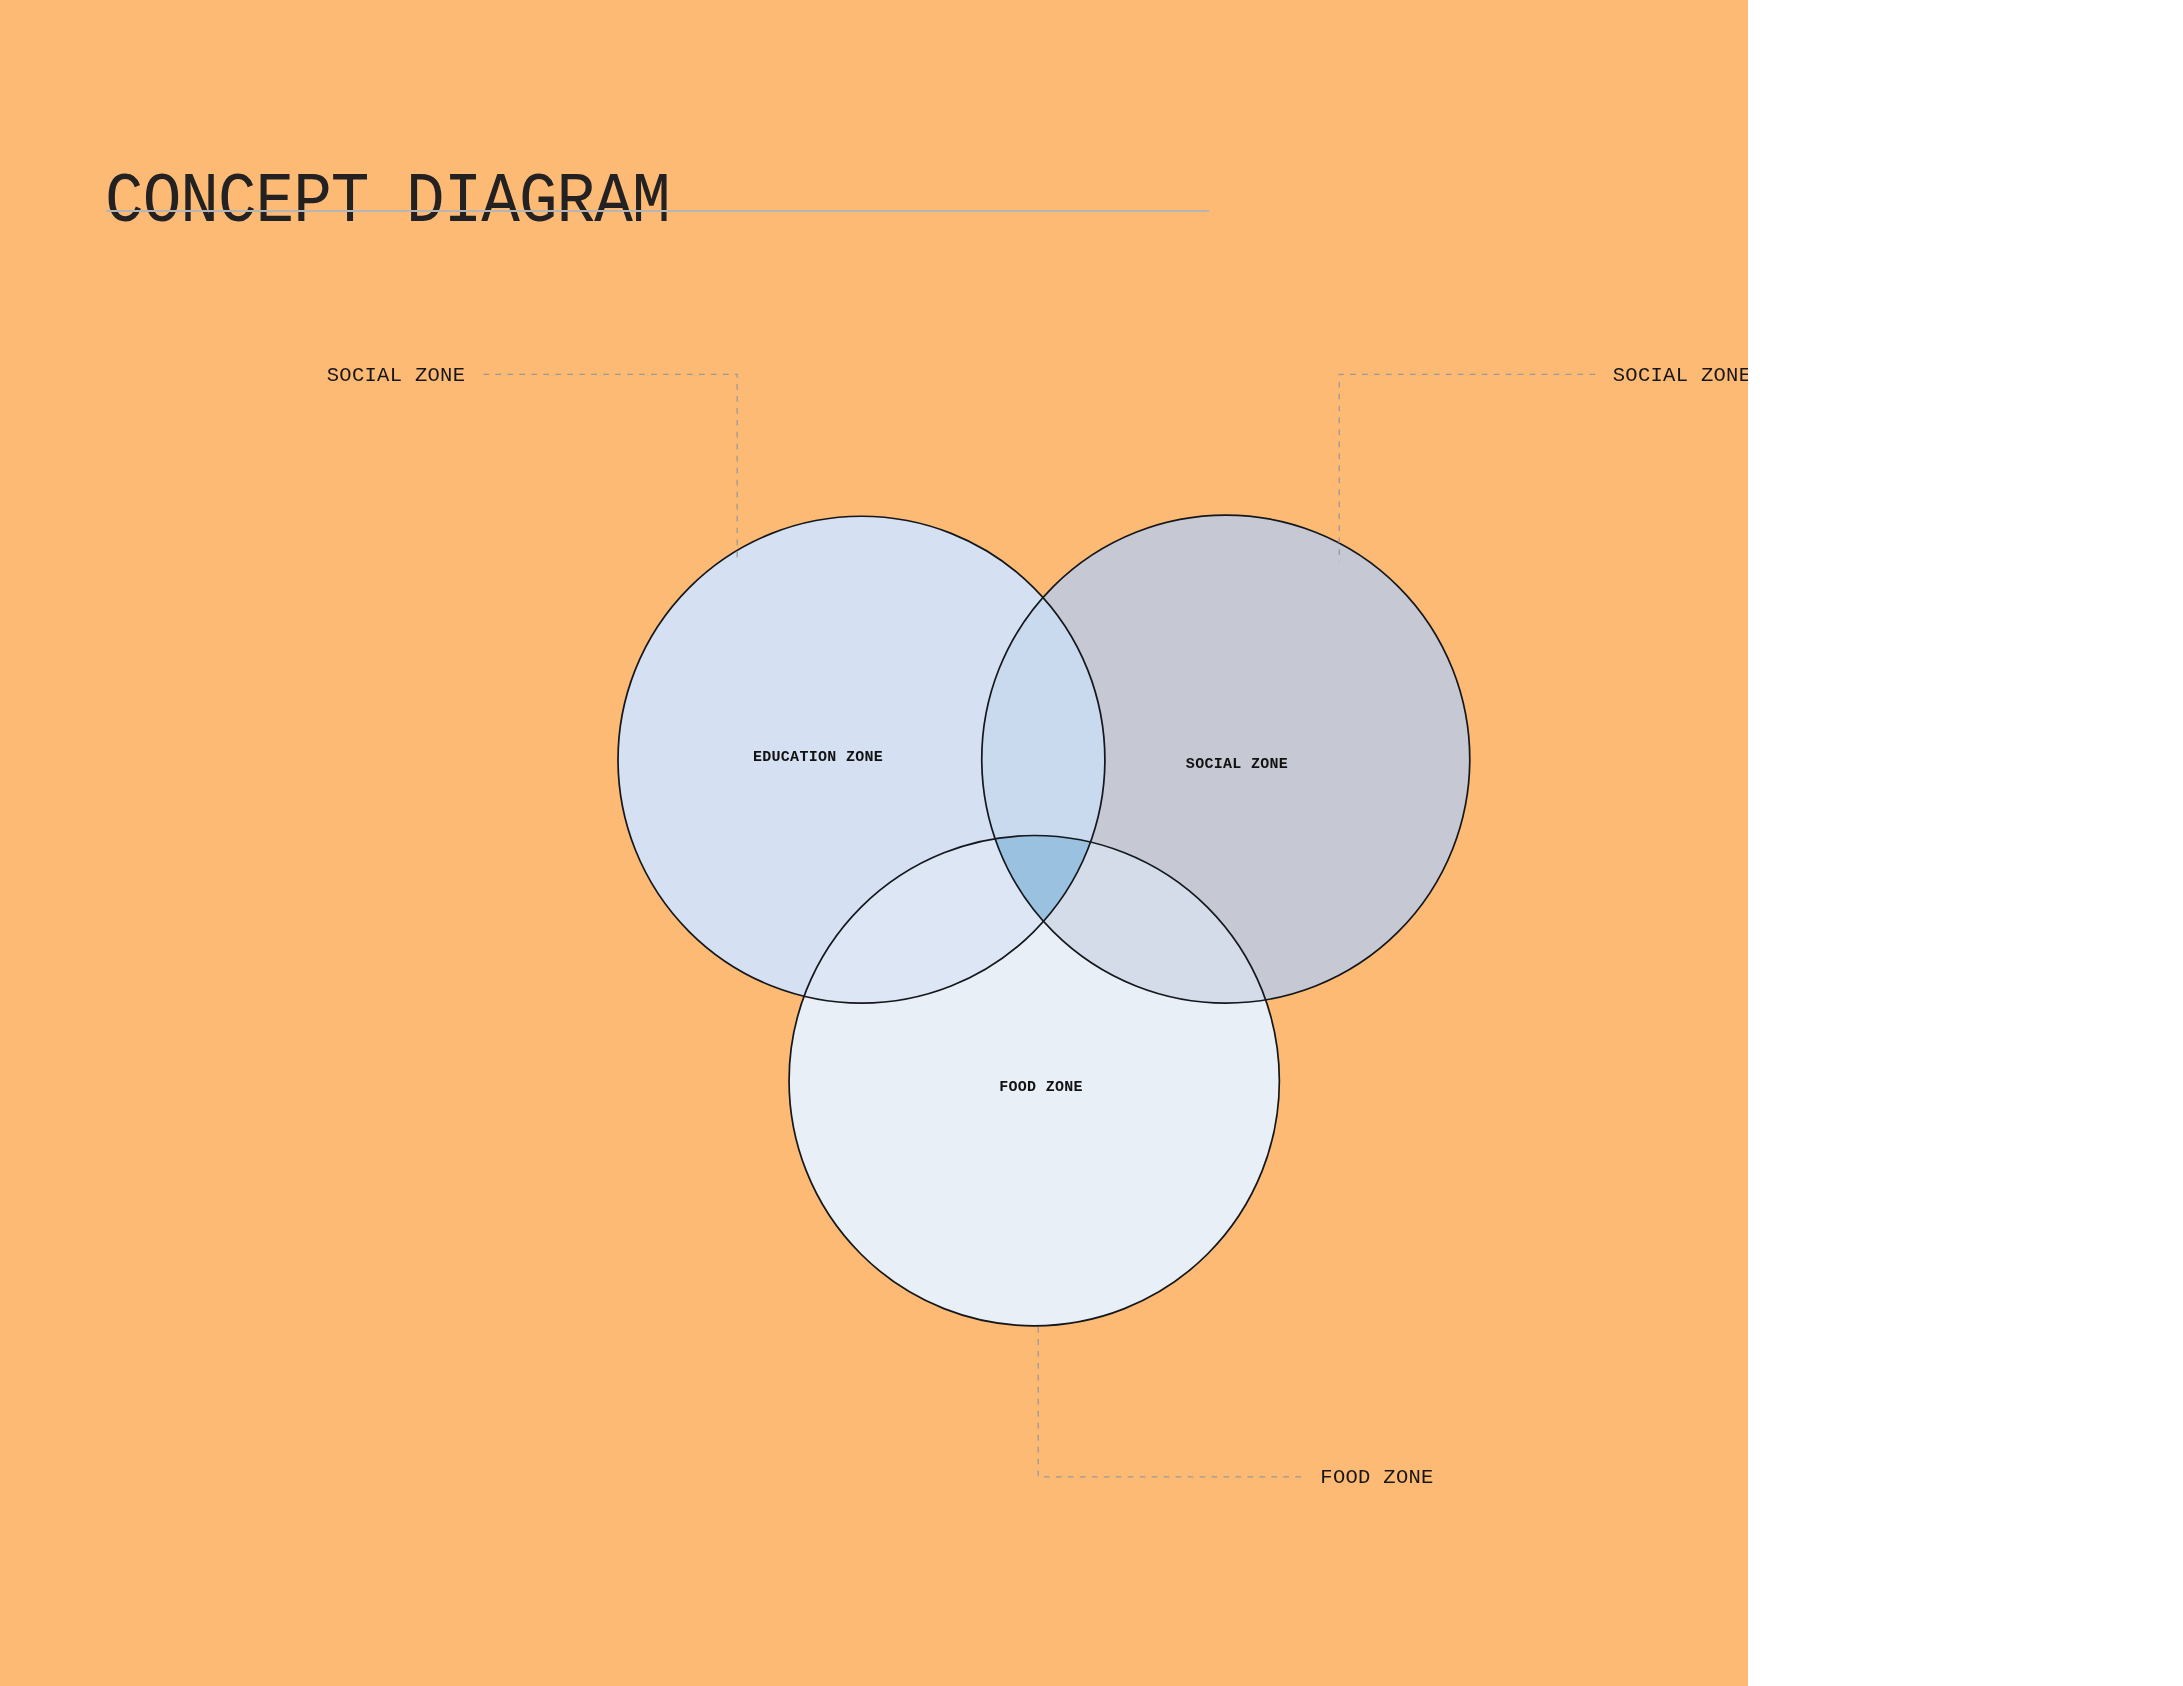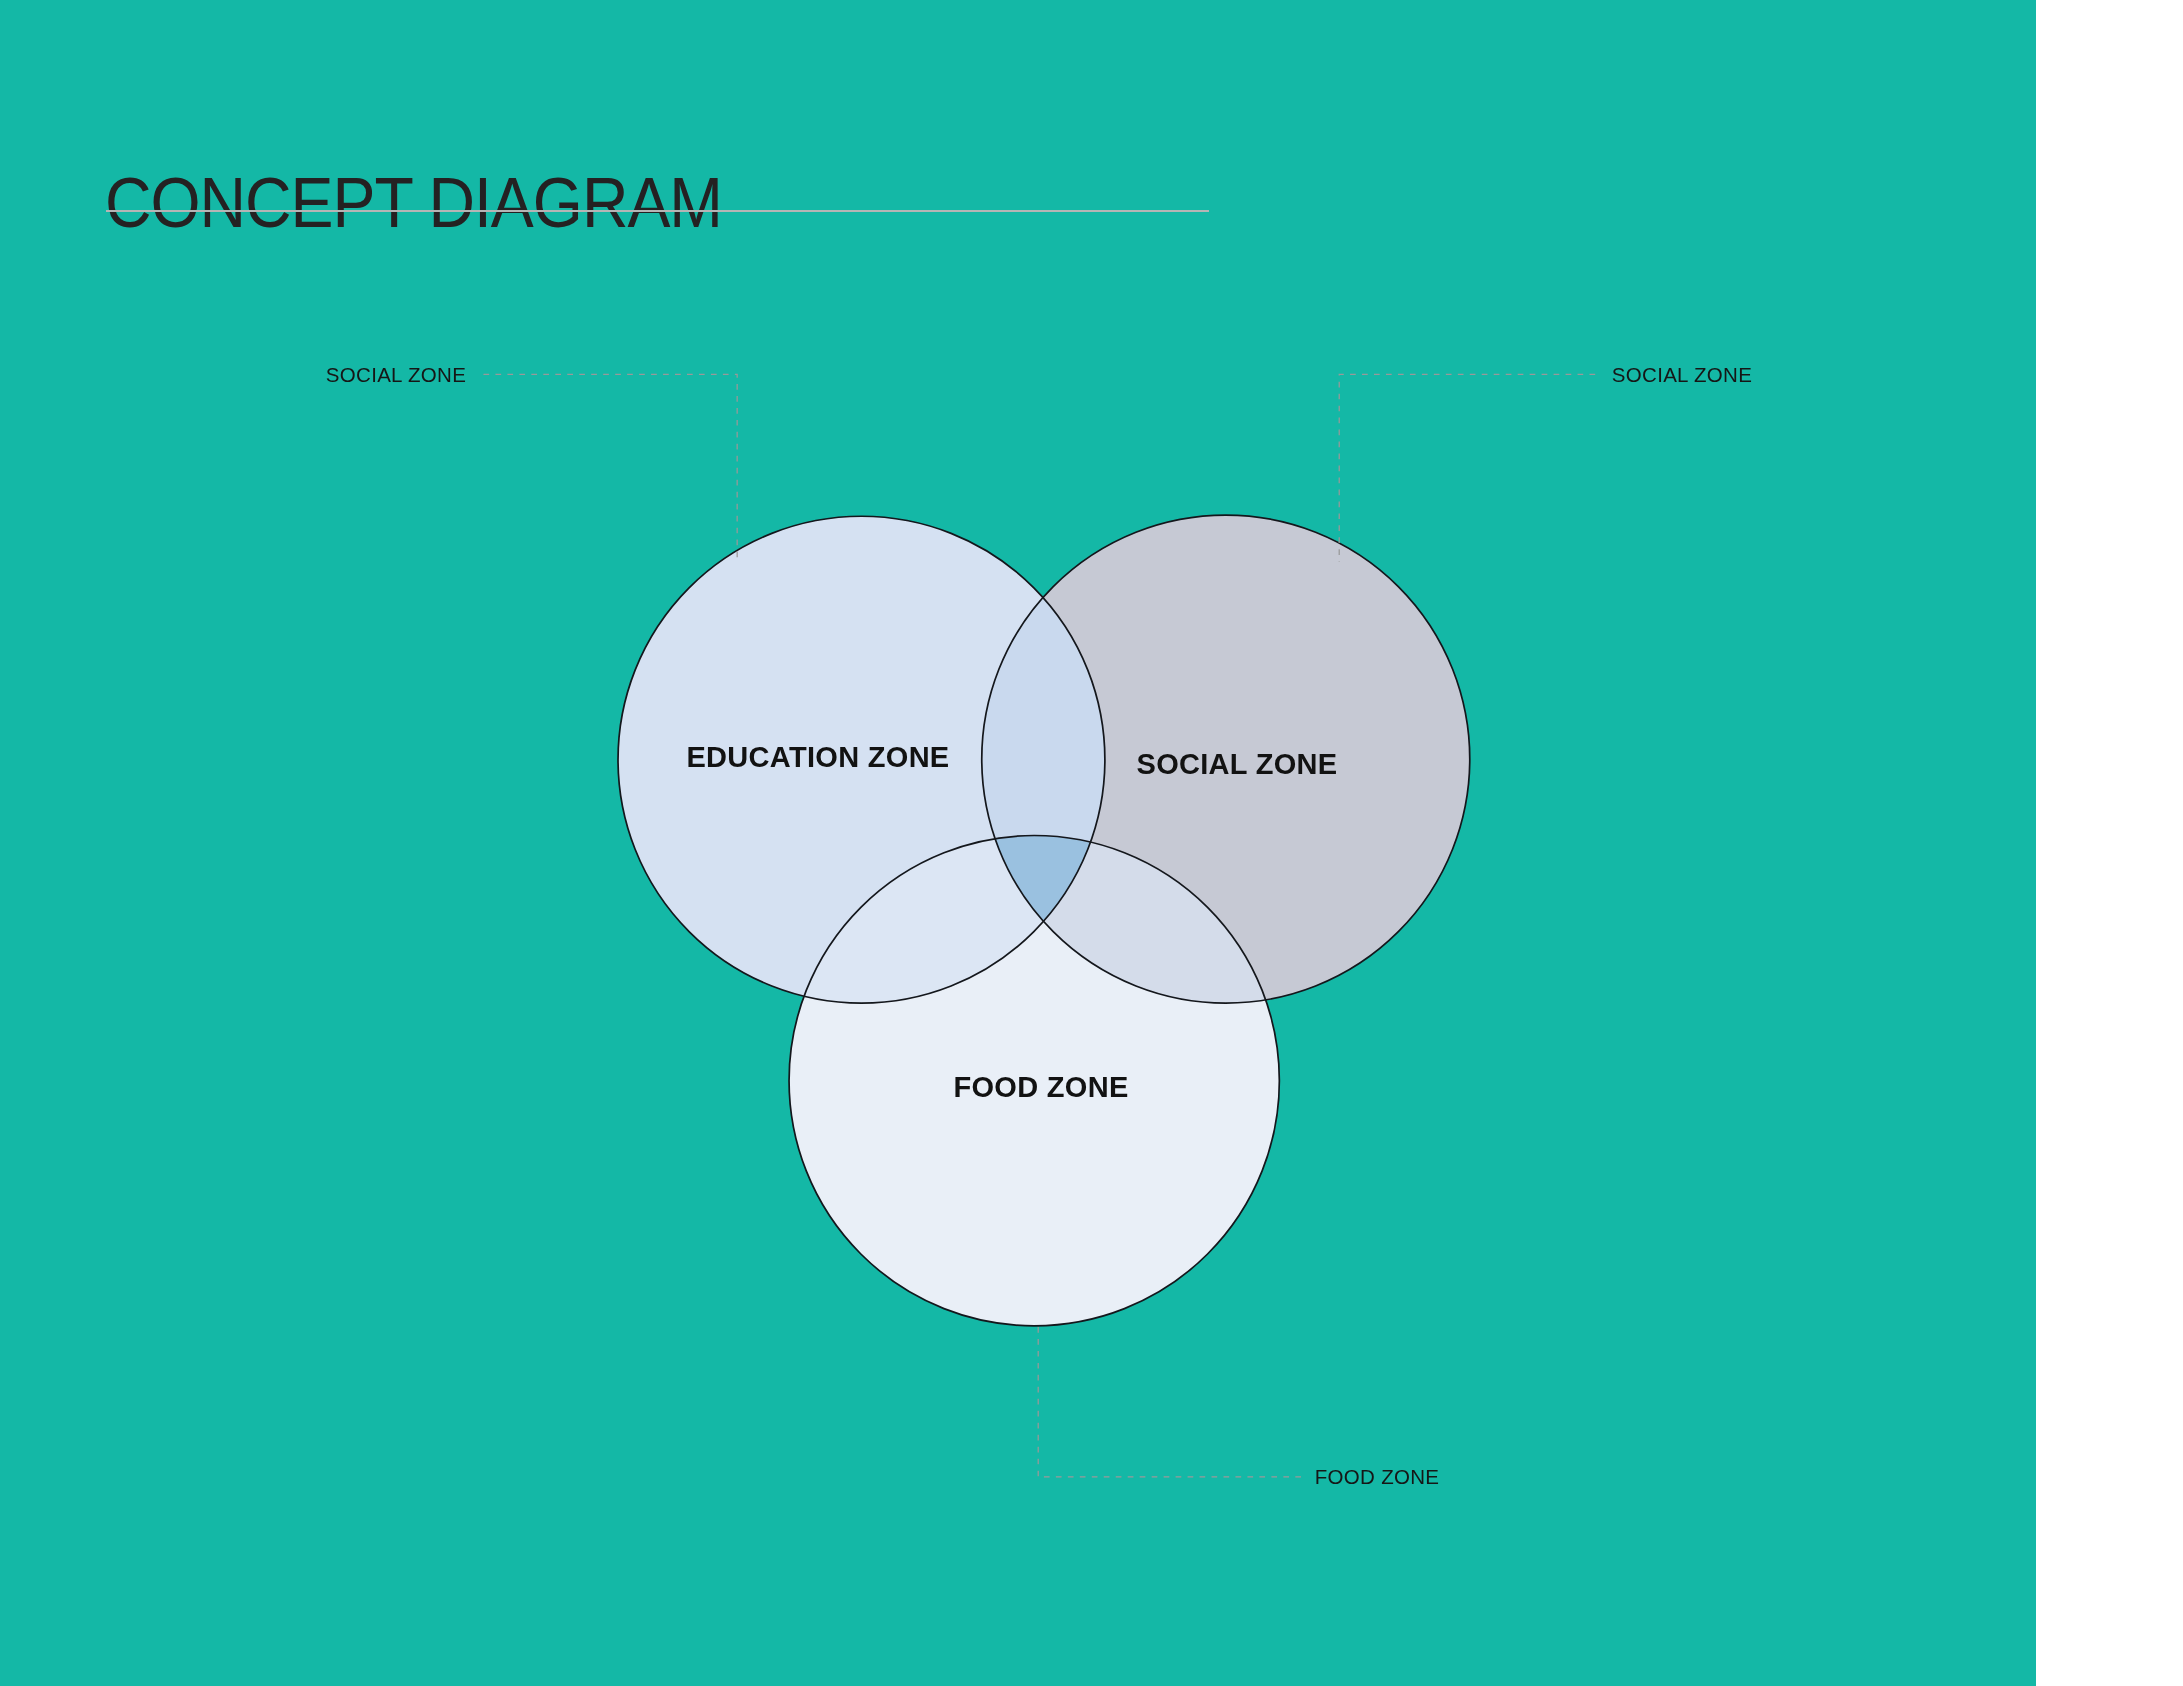--- a/index.html
+++ b/index.html
@@ -2,24 +2,24 @@
 <html style="font-size:9px"><head>
 <meta charset="utf-8">
 <style>
   html, body {
     margin: 0;
     padding: 0;
     background: #ffffff;
   }
   .page {
     position: relative;
-    width: 2036px;
+    width: 1748px;
     height: 1687px;
-    background: #14b8a6;
-    font-family: Liberation Sans, sans-serif;
+    background: #fdba74;
+    font-family: Liberation Mono, monospace;
     overflow: hidden;
   }
   .page-title {
     position: absolute;
     left: 105px;
     top: 121px;
     font-size: 70px;
     font-weight: 400;
     line-height: 1;
     color: #242122;
@@ -39,21 +39,21 @@
   .diagram-svg {
     position: absolute;
     left: 0;
     top: 0;
     width: 2183px;
     height: 1687px;
   }
   .zone-label {
     position: absolute;
     transform: translate(-50%, -50%);
-    font-size: 29px;
+    font-size: 15px;
     font-weight: 700;
     color: #121212;
     letter-spacing: 0.3px;
     white-space: nowrap;
   }
   .zone-label.education { left: 818px; top: 757px; }
   .zone-label.social    { left: 1237px; top: 764px; }
   .zone-label.food      { left: 1041px; top: 1087px; }
   .callout-label {
     position: absolute;

